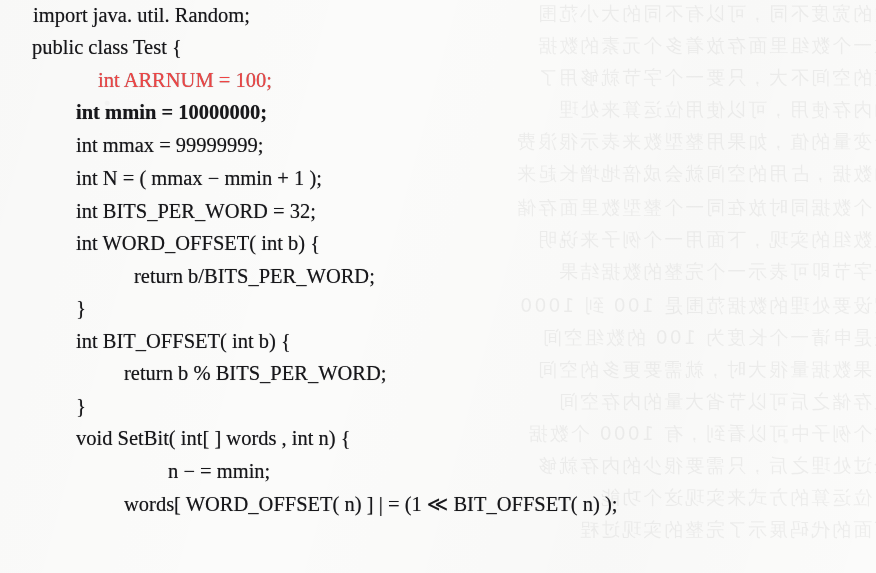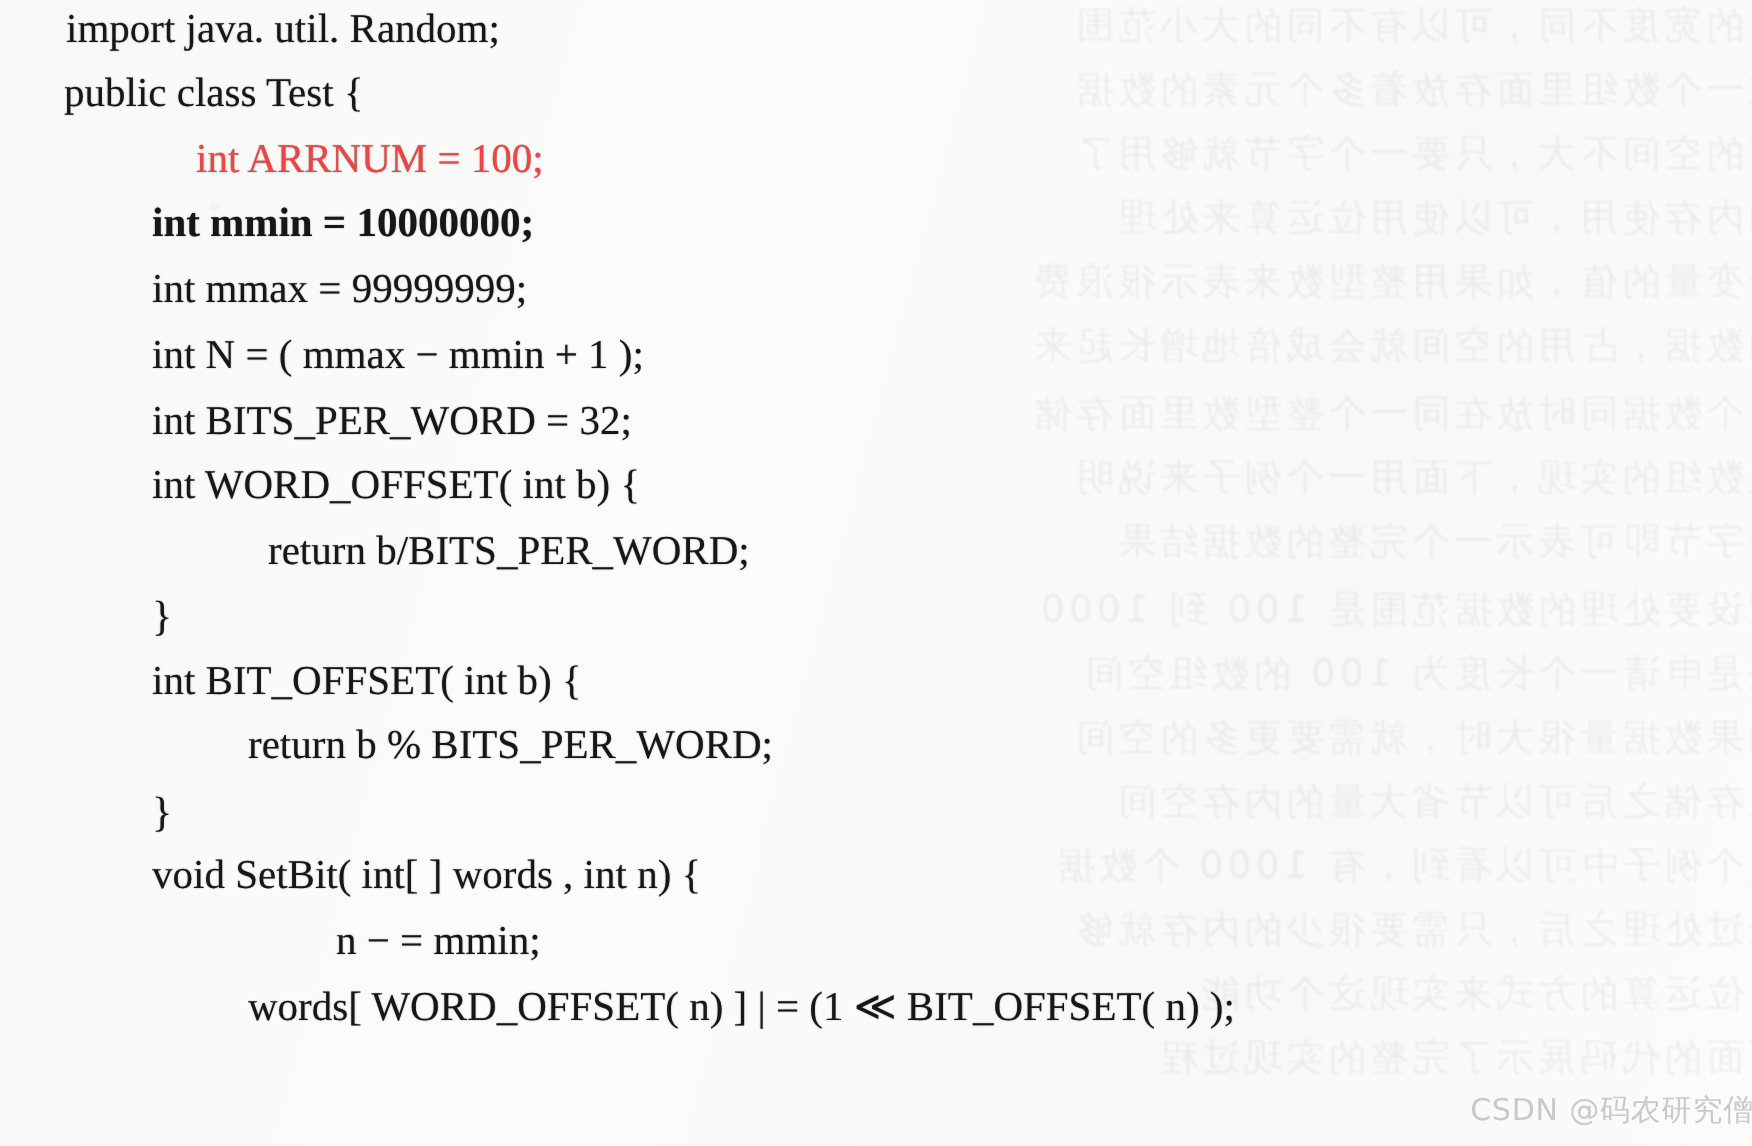--- a/index.html
+++ b/index.html
@@ -133,15 +133,14 @@
       <div class="code-line" style="left: 118px; top: 264px; color: rgb(23, 23, 26); margin-left: 16px;">return b/BITS_PER_WORD;</div>
       <div class="code-line brace-only" style="left: 76px; top: 296px; color: rgb(23, 23, 26);">}</div>
       <div class="code-line" style="left: 76px; top: 329px; color: rgb(23, 23, 26);">int BIT_OFFSET( int b) {</div>
       <div class="code-line" style="left: 124px; top: 361px; color: rgb(23, 23, 26);">return b % BITS_PER_WORD;</div>
       <div class="code-line brace-only" style="left: 76px; top: 394px; color: rgb(23, 23, 26);">}</div>
       <div class="code-line" style="left: 76px; top: 426px; color: rgb(23, 23, 26);">void SetBit( int[ ] words , int n) {</div>
       <div class="code-line" style="left: 124px; top: 459px; color: rgb(23, 23, 26); margin-left: 44px;">n − = mmin;</div>
       <div class="code-line" style="left: 124px; top: 492px; color: rgb(23, 23, 26);">words[ WORD_OFFSET( n) ] | = (1 ≪ BIT_OFFSET( n) );</div>
     </div>
 
-  <div class="watermark" style="color: rgb(201, 201, 204);">CSDN @码农研究僧</div>
 
 </div>
 
 </body></html>

